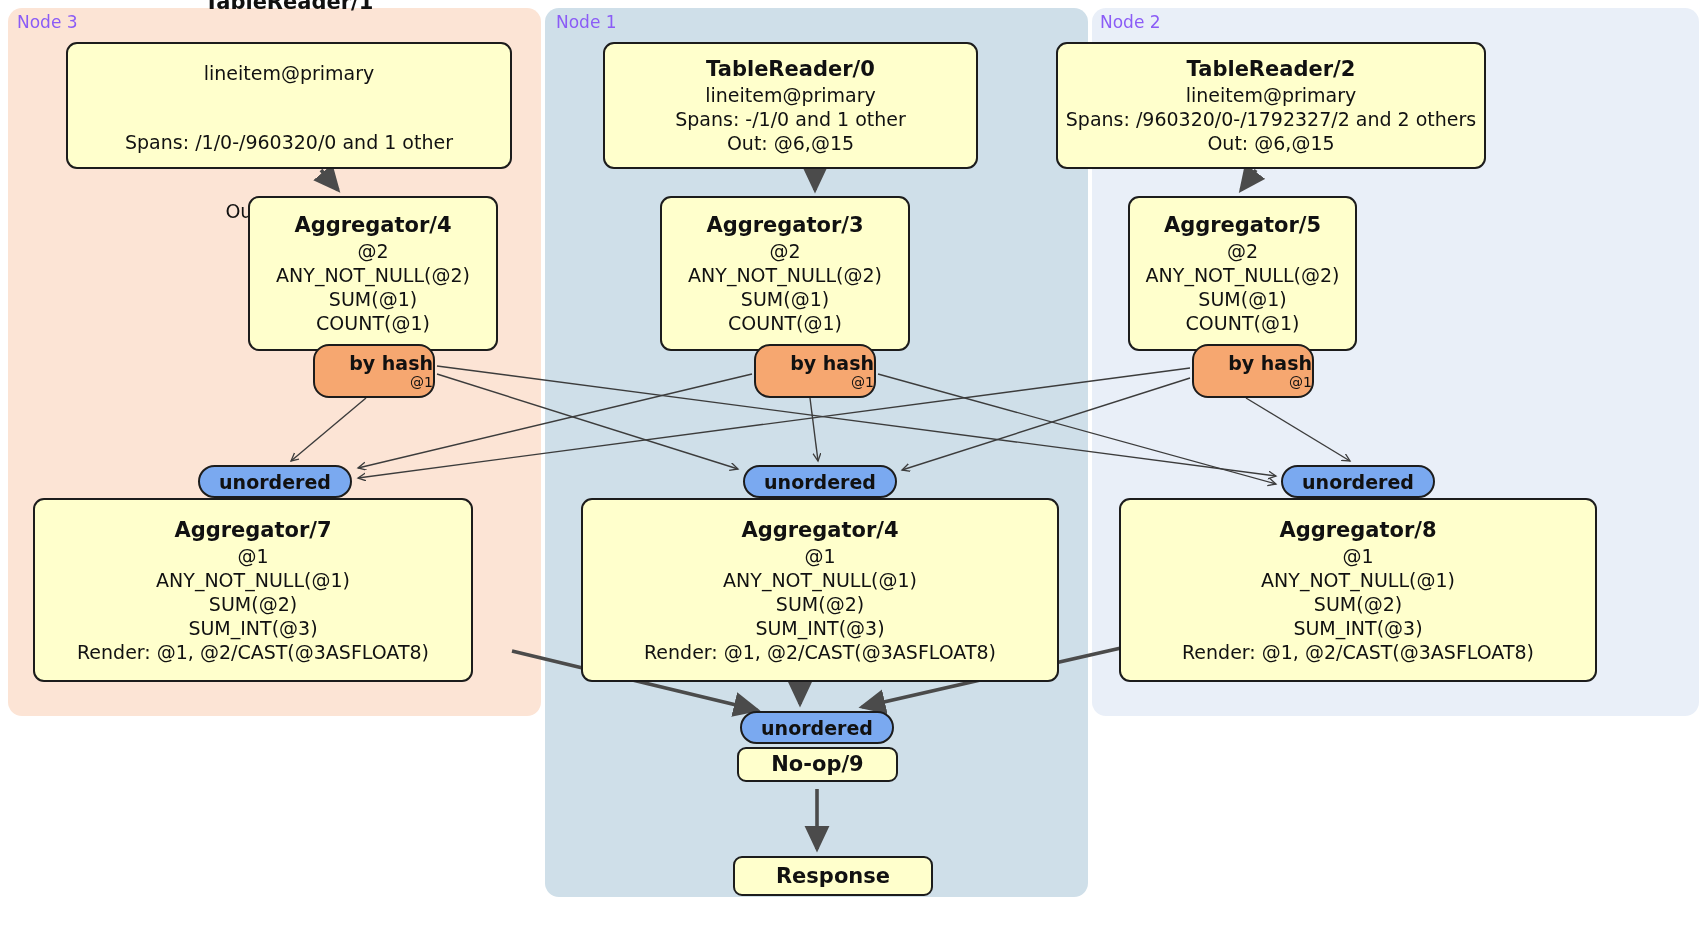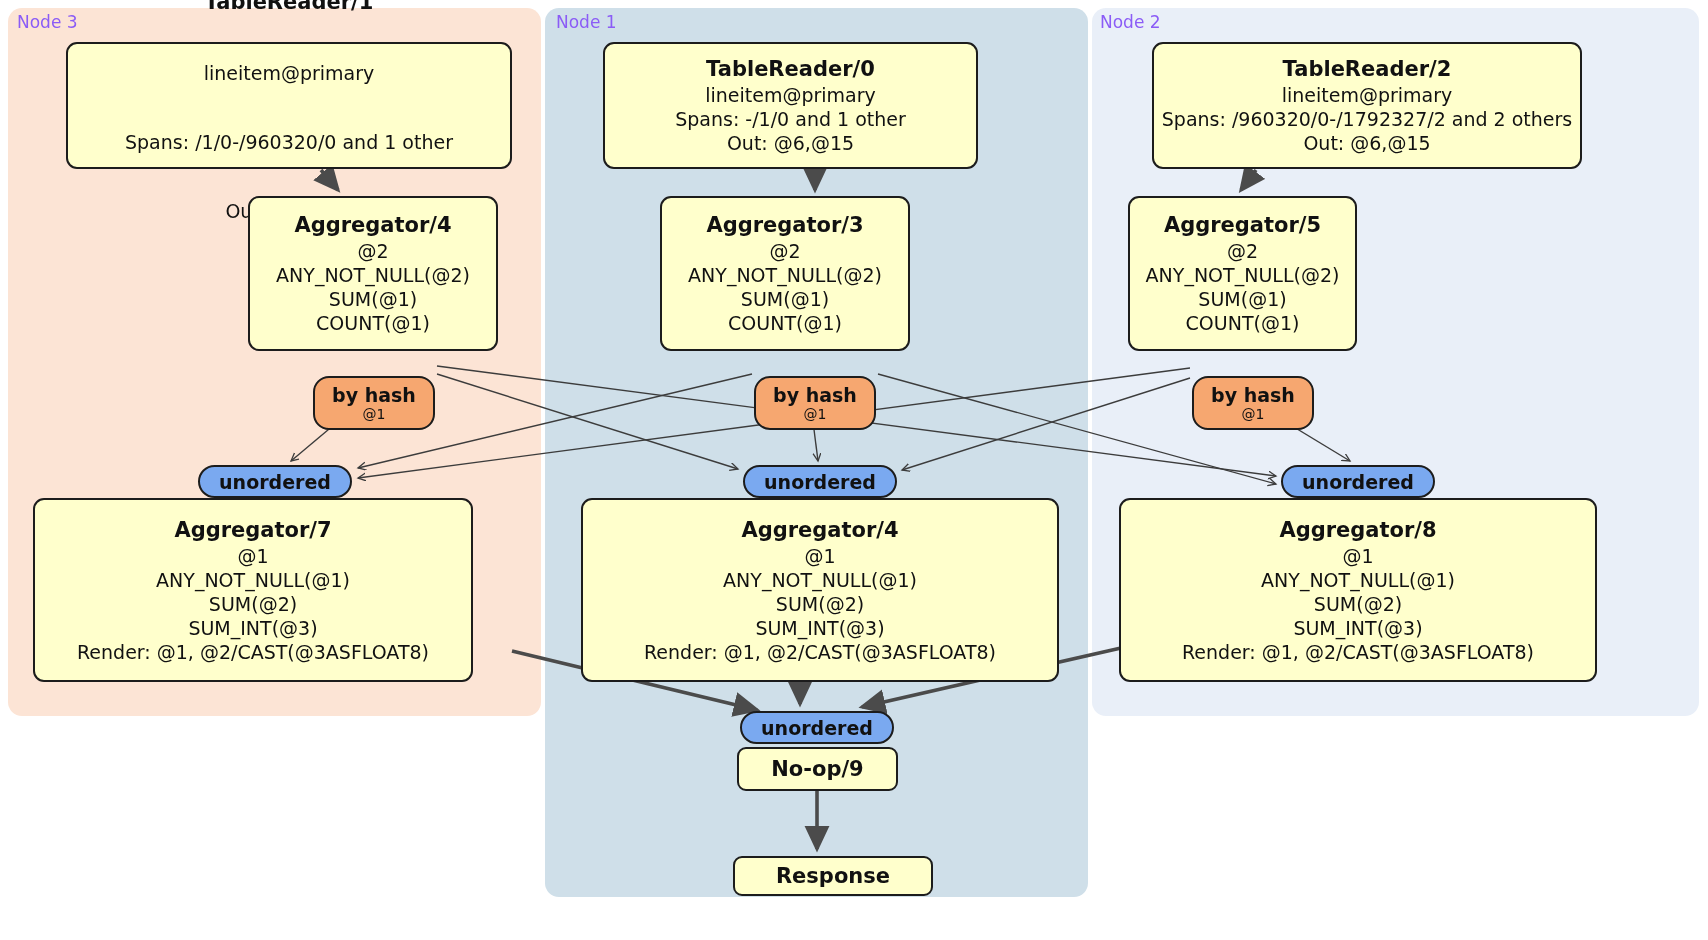--- a/index.html
+++ b/index.html
@@ -17,21 +17,21 @@
   #edges{position:absolute;left:0;top:0;z-index:1;}
 
   .pbox{position:absolute;z-index:2;background:var(--box-fill);border:2px solid #1c1c1c;
         border-radius:11px;display:flex;flex-direction:column;justify-content:center;
         align-items:center;text-align:center;box-sizing:border-box;}
   .ptitle{font-weight:bold;font-size:21px;line-height:27px;white-space:nowrap;}
   .pline{font-size:19px;line-height:24px;white-space:nowrap;}
 
   .router{position:absolute;z-index:2;background:var(--router-fill);border:2px solid #1c1c1c;
           border-radius:16px;display:flex;flex-direction:column;justify-content:center;
-          align-items:center;box-sizing:border-box;margin-top:32px;}
+          align-items:flex-end;box-sizing:border-box;}
   .router-label{font-weight:bold;font-size:19px;line-height:22px;}
   .router-key{font-size:14px;line-height:16px;}
 
   .sync{position:absolute;z-index:2;background:var(--sync-fill);border:2px solid #1c1c1c;
         border-radius:17px;display:flex;justify-content:center;align-items:center;
         box-sizing:border-box;font-weight:bold;font-size:19px;}
 </style>
 </head>
 <body>
 
@@ -83,21 +83,21 @@
     <div class="pline">lineitem@primary</div>
     <div class="pline">Spans: /1/0-/960320/0 and 1 other</div>
     <div class="pline">Out: @6,@15</div>
   </div>
   <div class="pbox" style="left:603px;top:42px;width:375px;height:127px;">
     <div class="ptitle">TableReader/0</div>
     <div class="pline">lineitem@primary</div>
     <div class="pline">Spans: -/1/0 and 1 other</div>
     <div class="pline">Out: @6,@15</div>
   </div>
-  <div class="pbox" style="left:1152px;top:42px;width:430px;height:127px;">
+  <div class="pbox" style="left:1056px;top:42px;width:430px;height:127px;">
     <div class="ptitle">TableReader/2</div>
     <div class="pline">lineitem@primary</div>
     <div class="pline">Spans: /960320/0-/1792327/2 and 2 others</div>
     <div class="pline">Out: @6,@15</div>
   </div>
 
   <div class="pbox" style="left:248px;top:196px;width:250px;height:155px;">
     <div class="ptitle">Aggregator/4</div>
     <div class="pline">@2</div>
     <div class="pline">ANY_NOT_NULL(@2)</div>
@@ -163,20 +163,20 @@
     <div class="pline">@1</div>
     <div class="pline">ANY_NOT_NULL(@1)</div>
     <div class="pline">SUM(@2)</div>
     <div class="pline">SUM_INT(@3)</div>
     <div class="pline">Render: @1, @2/CAST(@3ASFLOAT8)</div>
   </div>
 
   <div class="sync" style="left:740px;top:711px;width:154px;height:33px;">
     <span>unordered</span>
   </div>
-  <div class="pbox" style="left:737px;top:747px;width:161px;height:44px;border-radius:9px;">
+  <div class="pbox" style="left:737px;top:747px;width:161px;height:35px;border-radius:9px;">
     <div class="ptitle">No-op/9</div>
   </div>
   <div class="pbox" style="left:733px;top:856px;width:200px;height:40px;border-radius:9px;">
     <div class="ptitle">Response</div>
   </div>
 
 </div>
 
 </body></html>

